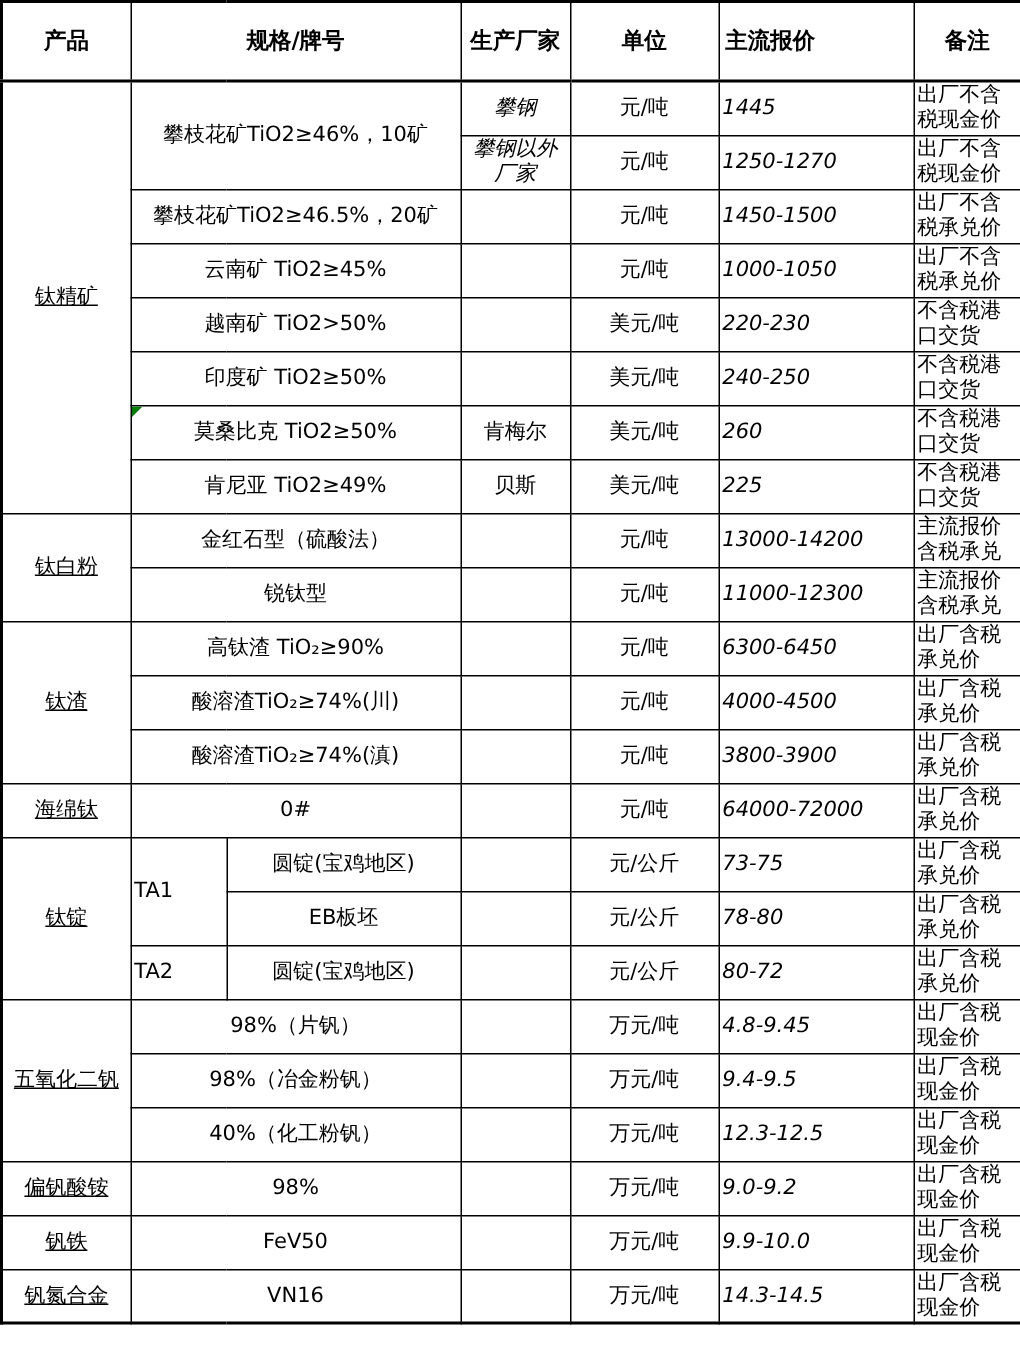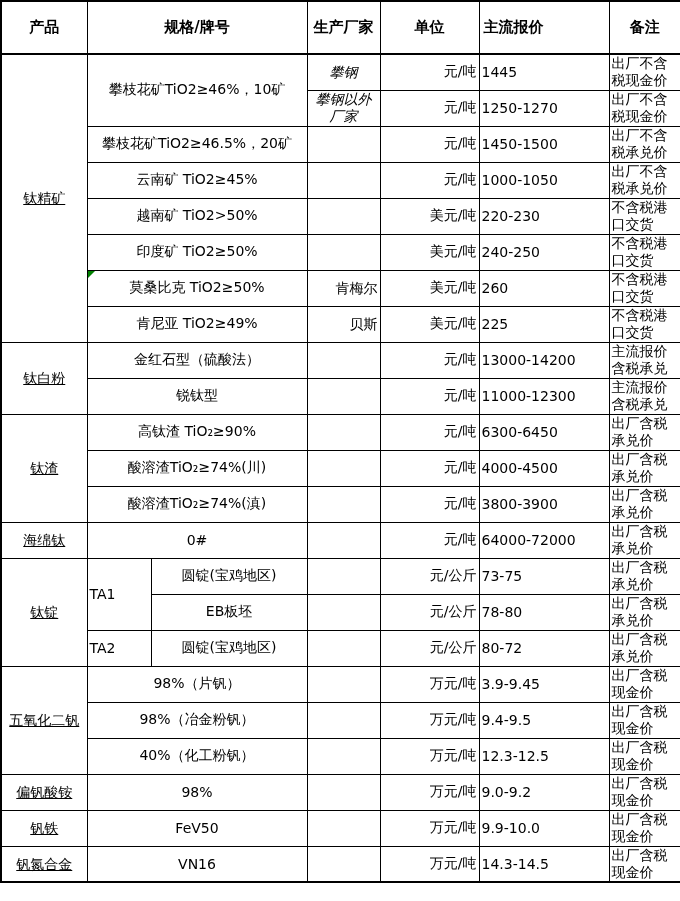--- a/index.html
+++ b/index.html
@@ -7,24 +7,24 @@
   table.grid{border-collapse:collapse;table-layout:fixed;width:680px;border:2px solid #000;}
   .grid th,.grid td{border:1px solid #000;overflow:hidden;vertical-align:middle;box-sizing:border-box;}
   .grid thead tr{height:37px;}
   .grid tbody tr{height:36px;}
   .grid th{font-weight:bold;font-size:15px;text-align:center;border-bottom:2px solid #000;padding:16px 2px;}
   .grid th.lft{text-align:left;padding-left:4px;}
   .grid td{font-size:14px;padding:0 2px;}
   .prod{text-align:center;line-height:16px;text-decoration:underline;}
   .spec{text-align:center;padding-left:4px;white-space:nowrap;}
   .grade{text-align:left;padding-left:4px;white-space:nowrap;}
-  .mfr{text-align:right;line-height:17px;word-break:break-all;padding:0 2px;}
+  .mfr{text-align:center;line-height:17px;word-break:break-all;padding:0 2px;}
   .mfr.ctr{text-align:center;font-style:italic;}
-  .unit{text-align:right;padding-left:4px;white-space:nowrap;}
-  .price{text-align:left;padding-left:4px;white-space:nowrap;}
+  .unit{text-align:center;padding-left:4px;white-space:nowrap;}
+  .price{text-align:left;padding-left:4px;white-space:nowrap;font-style:italic;}
   .note{text-align:left;line-height:17px;word-break:break-all;padding:0 1px 0 3px;}
   .flag-cell{position:relative;}
   .flag{position:absolute;top:0;left:0;width:0;height:0;border-top:7px solid #008000;border-right:7px solid transparent;}
 </style>
 </head>
 <body>
 
 <table class="grid">
   <colgroup>
     <col style="width:86px">
@@ -172,21 +172,21 @@
       <td class="mfr"></td>
       <td class="unit">元/公斤</td>
       <td class="price">80-72</td>
       <td class="note">出厂含税承兑价</td>
     </tr>
     <tr>
       <td class="prod" rowspan="3">五氧化二钒</td>
       <td class="spec" colspan="2">98%（片钒）</td>
       <td class="mfr"></td>
       <td class="unit">万元/吨</td>
-      <td class="price">3.9-9.45</td>
+      <td class="price">4.8-9.45</td>
       <td class="note">出厂含税现金价</td>
     </tr>
     <tr>
       <td class="spec" colspan="2">98%（冶金粉钒）</td>
       <td class="mfr"></td>
       <td class="unit">万元/吨</td>
       <td class="price">9.4-9.5</td>
       <td class="note">出厂含税现金价</td>
     </tr>
     <tr>

